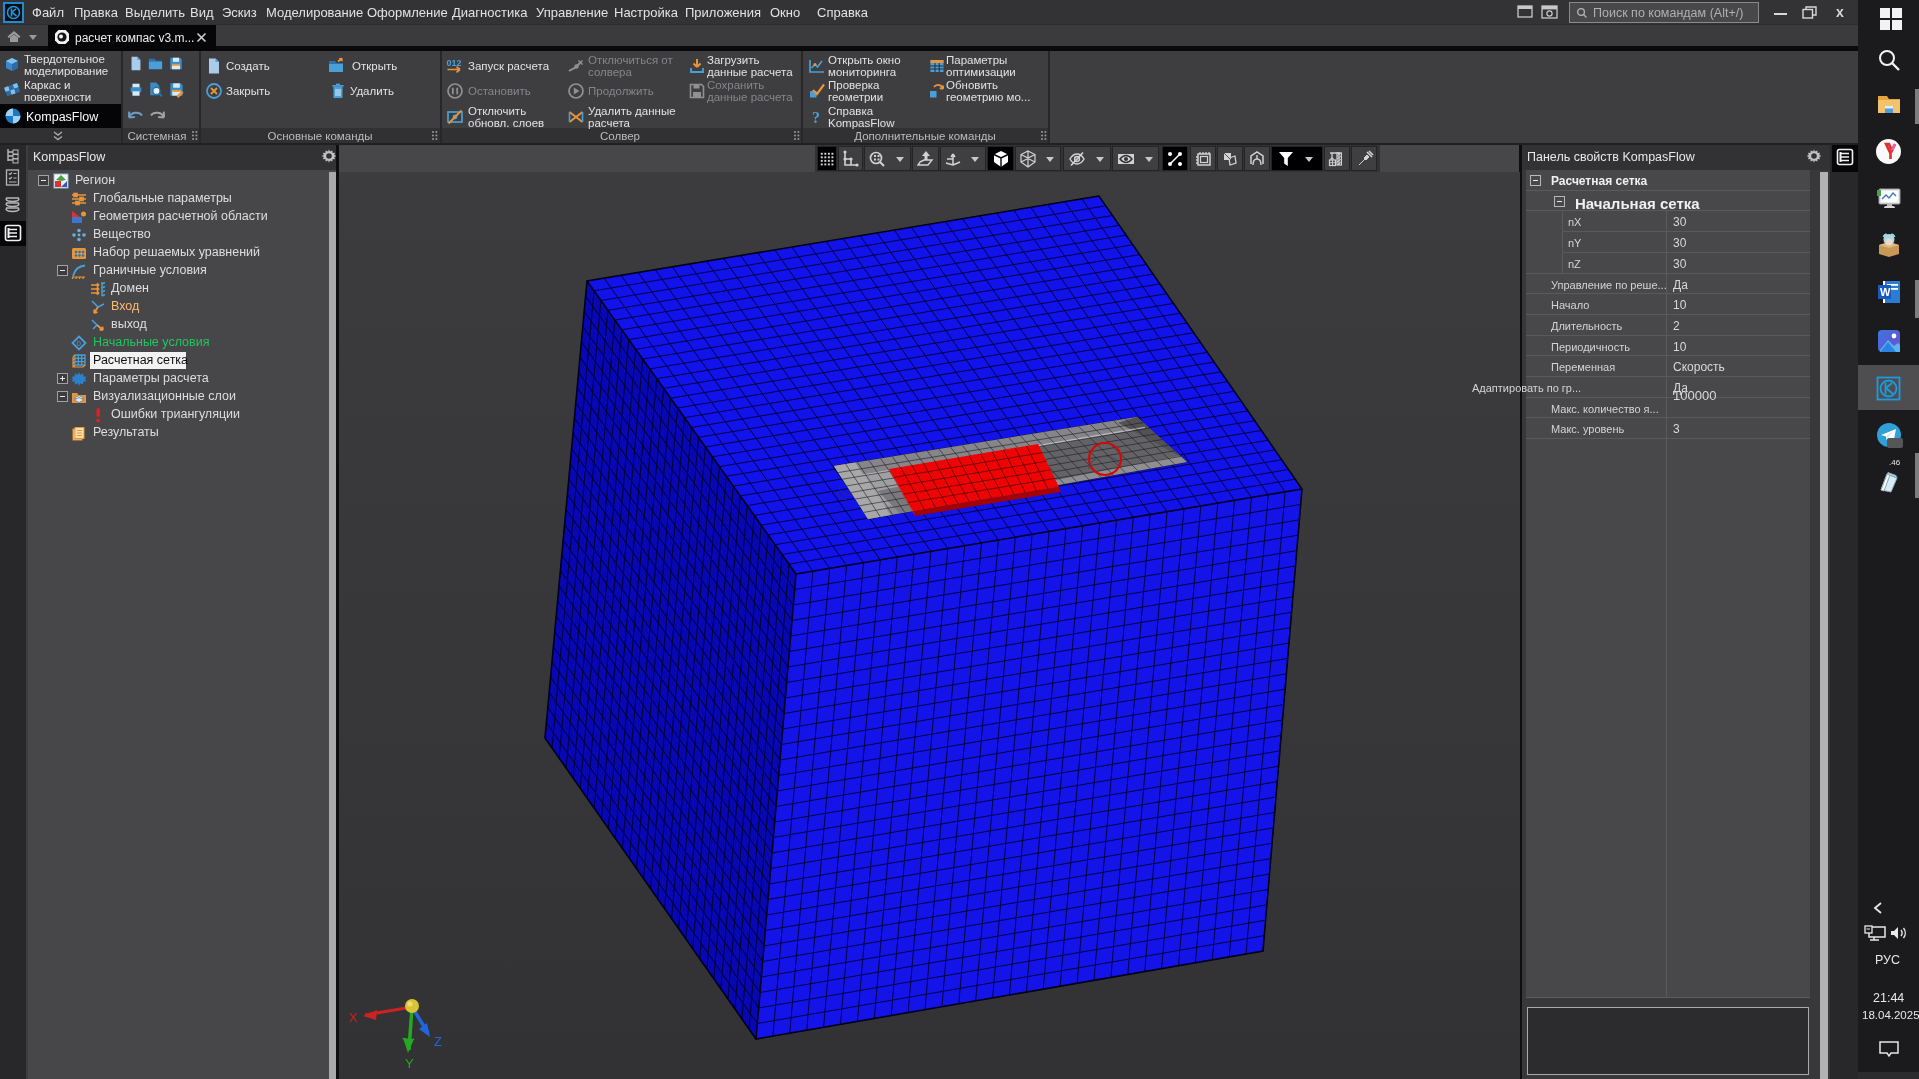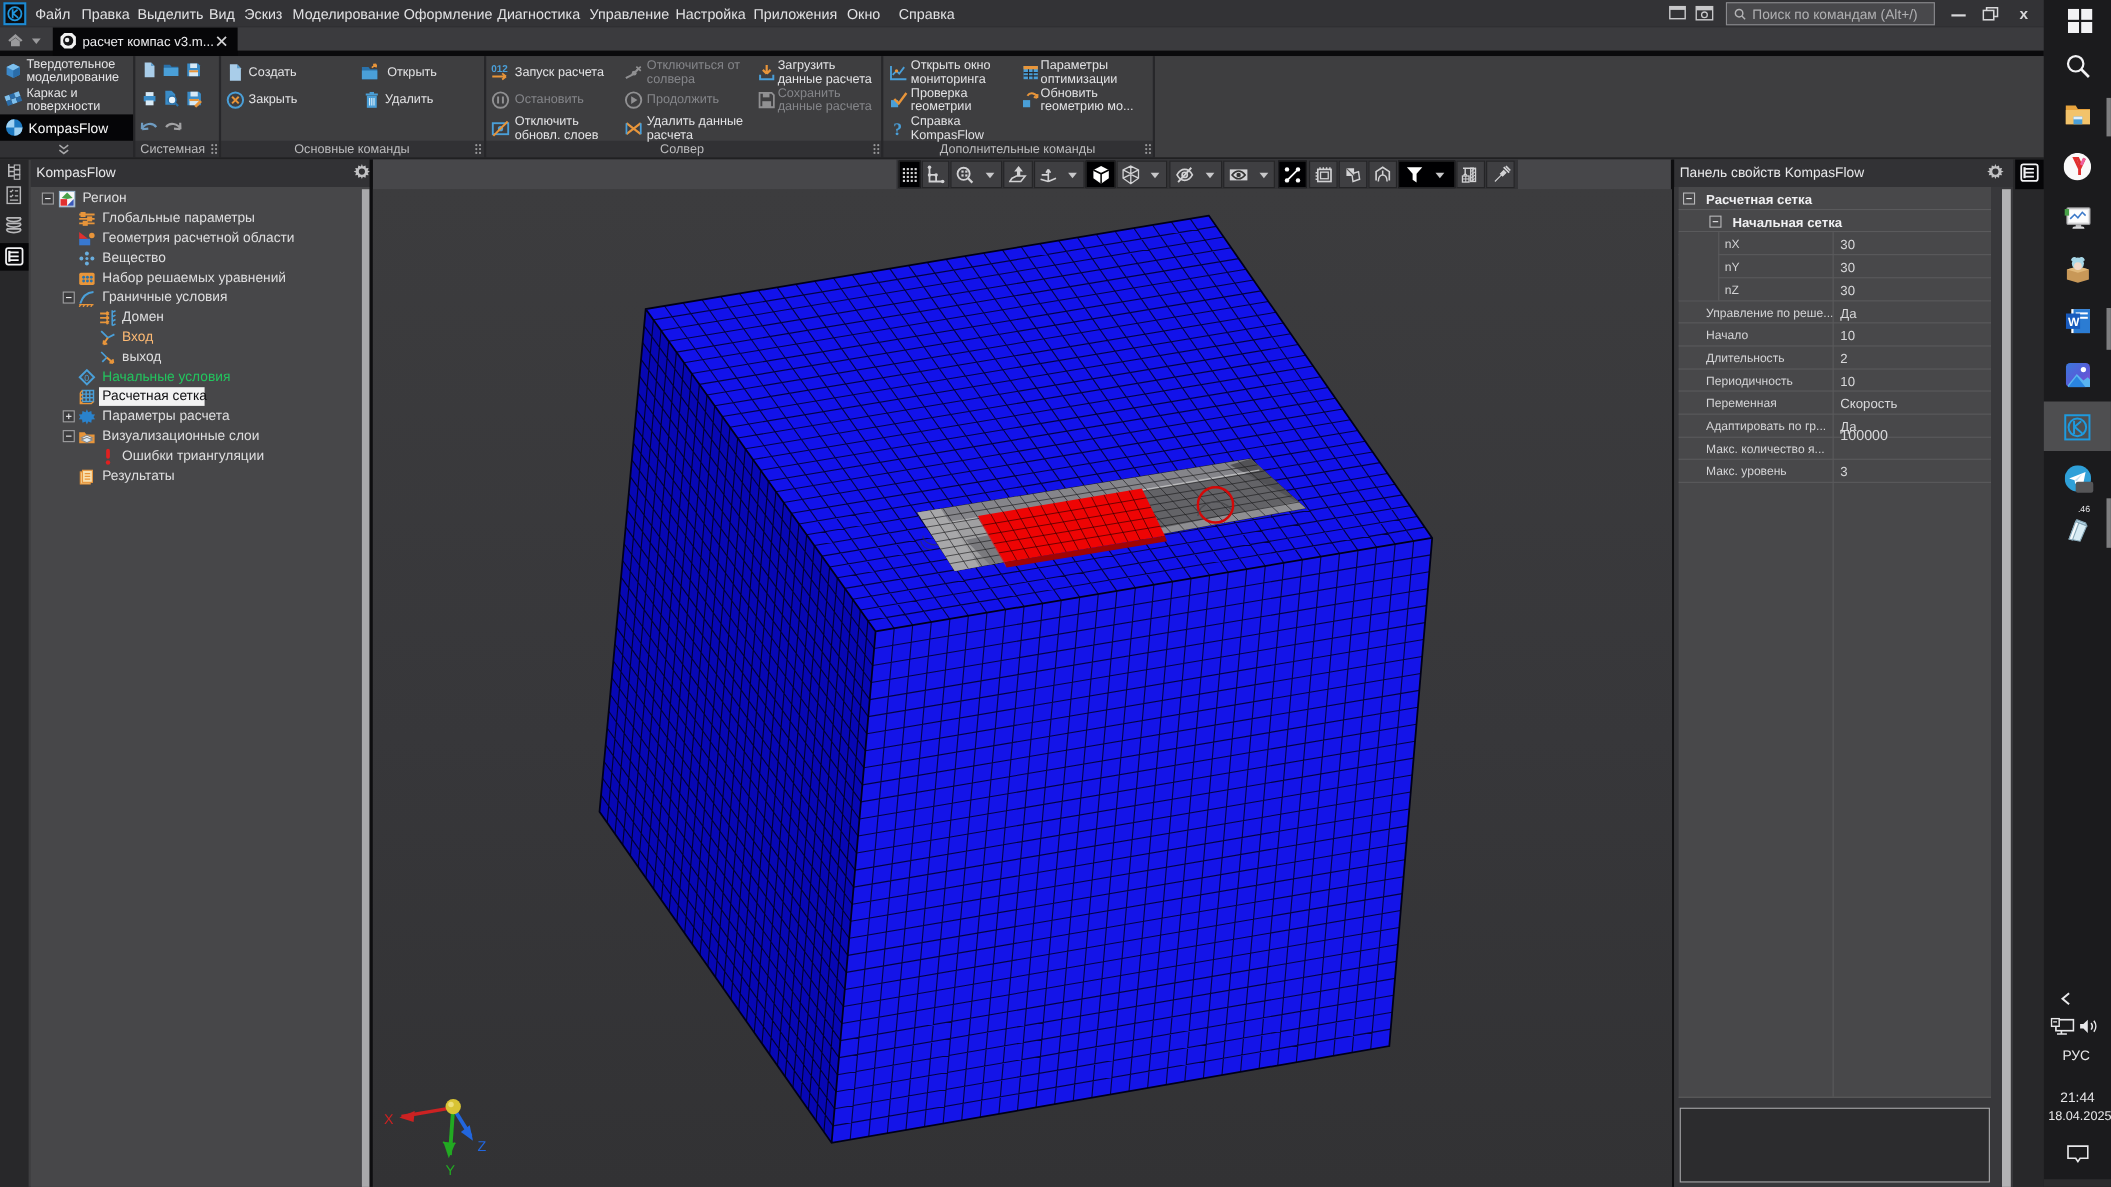--- a/index.html
+++ b/index.html
@@ -604,21 +604,21 @@
 <div class="abs" style="left:1820px;top:172px;width:8px;height:907px;background:#b2b2b4"></div>
 <div class="abs" style="left:1526px;top:190px;width:284px;height:1px;background:#5a5a5c"></div>
 <div class="abs" style="left:1530px;top:175px;width:11px;height:11px;background:#48484a;border:1px solid #b8b8ba">
       <div class="abs" style="left:2px;top:4px;width:5px;height:1px;background:#e8e8ea"></div>
     </div>
 <div class="txt" style="left:1551px;top:174px;font-size:12px;font-weight:bold;color:#f0f0f2">Расчетная сетка</div>
 <div class="abs" style="left:1526px;top:210px;width:284px;height:1px;background:#5a5a5c"></div>
 <div class="abs" style="left:1554px;top:196px;width:11px;height:11px;background:#48484a;border:1px solid #b8b8ba">
       <div class="abs" style="left:2px;top:4px;width:5px;height:1px;background:#e8e8ea"></div>
     </div>
-<div class="txt" style="left:1575px;top:195px;font-size:12px;font-weight:bold;color:#f0f0f2">Начальная сетка</div>
+<div class="txt" style="left:1575px;top:195px;font-size:15px;font-weight:bold;color:#f0f0f2">Начальная сетка</div>
 <div class="abs" style="left:1526px;top:231px;width:284px;height:1px;background:#5a5a5c"></div>
 <div class="txt" style="left:1568px;top:216px;font-size:11px;color:#d4d4d6">nX</div>
 <div class="txt" style="left:1673px;top:215px;font-size:12px;color:#d8d8da">30</div>
 <div class="abs" style="left:1526px;top:252px;width:284px;height:1px;background:#5a5a5c"></div>
 <div class="txt" style="left:1568px;top:237px;font-size:11px;color:#d4d4d6">nY</div>
 <div class="txt" style="left:1673px;top:236px;font-size:12px;color:#d8d8da">30</div>
 <div class="abs" style="left:1526px;top:273px;width:284px;height:1px;background:#5a5a5c"></div>
 <div class="txt" style="left:1568px;top:258px;font-size:11px;color:#d4d4d6">nZ</div>
 <div class="txt" style="left:1673px;top:257px;font-size:12px;color:#d8d8da">30</div>
 <div class="abs" style="left:1526px;top:293px;width:284px;height:1px;background:#5a5a5c"></div>
@@ -630,21 +630,21 @@
 <div class="abs" style="left:1526px;top:335px;width:284px;height:1px;background:#5a5a5c"></div>
 <div class="txt" style="left:1551px;top:320px;font-size:11px;color:#d4d4d6">Длительность</div>
 <div class="txt" style="left:1673px;top:319px;font-size:12px;color:#d8d8da">2</div>
 <div class="abs" style="left:1526px;top:355px;width:284px;height:1px;background:#5a5a5c"></div>
 <div class="txt" style="left:1551px;top:341px;font-size:11px;color:#d4d4d6">Периодичность</div>
 <div class="txt" style="left:1673px;top:340px;font-size:12px;color:#d8d8da">10</div>
 <div class="abs" style="left:1526px;top:376px;width:284px;height:1px;background:#5a5a5c"></div>
 <div class="txt" style="left:1551px;top:361px;font-size:11px;color:#d4d4d6">Переменная</div>
 <div class="txt" style="left:1673px;top:360px;font-size:12px;color:#d8d8da">Скорость</div>
 <div class="abs" style="left:1526px;top:397px;width:284px;height:1px;background:#5a5a5c"></div>
-<div class="txt" style="left:1551px;top:382px;font-size:11px;color:#d4d4d6">Адаптировать по гр...</div>
+<div class="txt" style="left:1472px;top:382px;font-size:11px;color:#d4d4d6">Адаптировать по гр...</div>
 <div class="txt" style="left:1673px;top:381px;font-size:12px;color:#d8d8da">Да</div>
 <div class="abs" style="left:1526px;top:417px;width:284px;height:1px;background:#5a5a5c"></div>
 <div class="txt" style="left:1551px;top:403px;font-size:11px;color:#d4d4d6">Макс. количество я...</div>
 <div class="txt" style="left:1673px;top:388px;font-size:13px;color:#d8d8da">100000</div>
 <div class="abs" style="left:1526px;top:438px;width:284px;height:1px;background:#5a5a5c"></div>
 <div class="txt" style="left:1551px;top:423px;font-size:11px;color:#d4d4d6">Макс. уровень</div>
 <div class="txt" style="left:1673px;top:422px;font-size:12px;color:#d8d8da">3</div>
 <div class="abs" style="left:1526px;top:211px;width:36px;height:62px;background:#48484a"></div>
 <div class="abs" style="left:1562px;top:211px;width:1px;height:62px;background:#5a5a5c"></div>
 <div class="abs" style="left:1666px;top:211px;width:1px;height:786px;background:#5a5a5c"></div>

